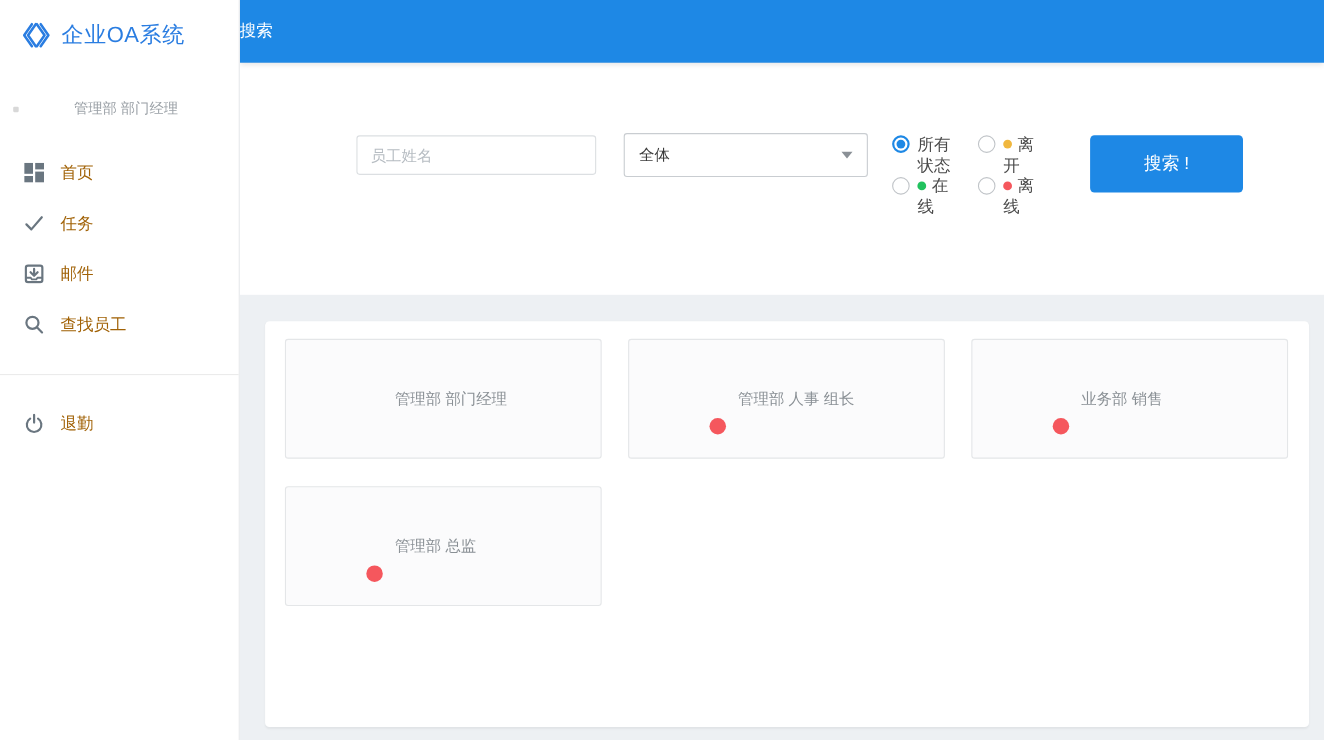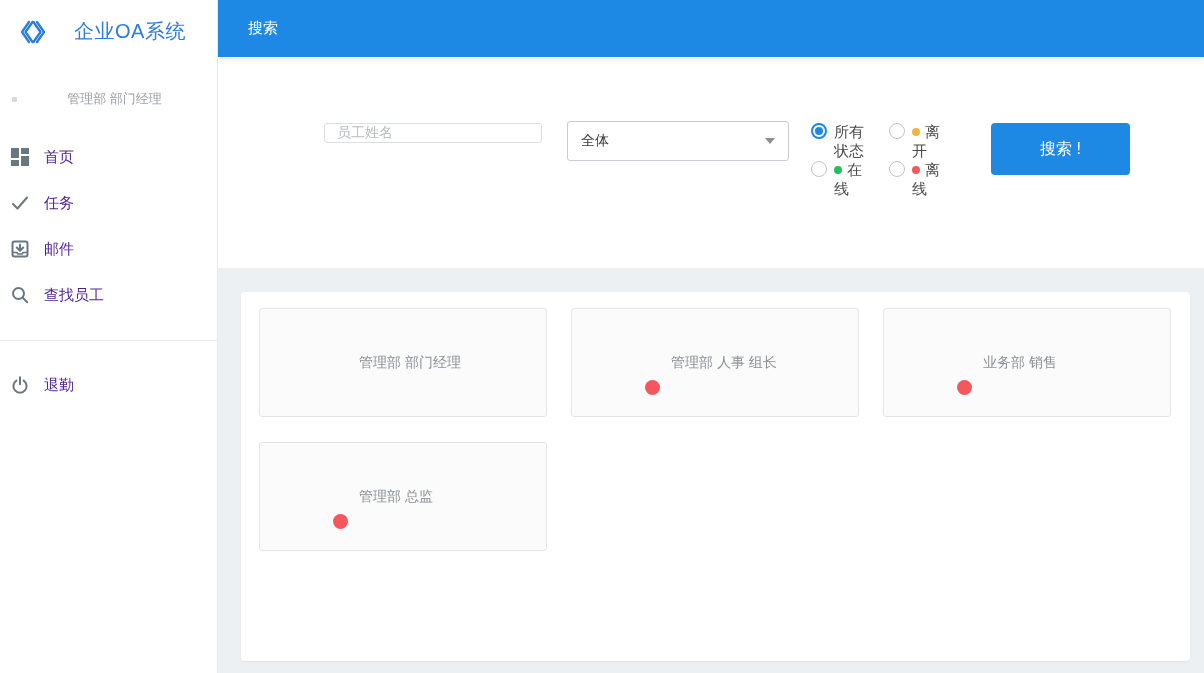--- a/index.html
+++ b/index.html
@@ -6,37 +6,37 @@
   html,body { width:1204px; height:673px; }
   body {
     font-family:"Liberation Sans", sans-serif;
     display:flex;
     background:#edf0f3;
     overflow:hidden;
   }
 
   
   .sidebar { width:218px; flex-shrink:0; background:#fff; border-right:1px solid #e6e9ec; display:flex; flex-direction:column; position:relative; z-index:3; }
-  .logo-row { padding:15px 0 0 19px; display:flex; align-items:center; gap:27px; height:48px; }
+  .logo-row { padding:15px 0 0 19px; display:flex; align-items:center; gap:9px; height:48px; }
   .logo-text { color:#2a7de1; font-size:20px; letter-spacing:0.5px; }
   .user-row { margin-top:42px; text-align:center; color:#9aa0a6; font-size:13px; padding-left:12px; }
   .user-avatar-slot { position:absolute; left:12px; top:97px; width:5px; height:5px; background:#d8d8d8; border-radius:1px; }
   .menu { margin-top:26px; }
-  .menu-item { height:46px; display:flex; align-items:center; padding-left:10px; gap:15px; color:#4c1d95; font-size:15px; cursor:pointer; }
+  .menu-item { height:46px; display:flex; align-items:center; padding-left:21px; gap:15px; color:#a16207; font-size:15px; cursor:pointer; }
   .menu-item .mi { width:19px; height:19px; display:flex; align-items:center; justify-content:center; color:#6a7680; flex-shrink:0; }
   .sidebar-divider { border-top:1px solid #ebebeb; margin-top:22px; }
   .menu-item.logout { margin-top:21px; }
 
   
   .main { flex:1; display:flex; flex-direction:column; min-width:0; }
-  .topbar { height:57px; background:#1e88e5; color:#fff; display:flex; align-items:center; padding-left:30px; font-size:15px; flex-shrink:0; box-shadow:0 2px 5px rgba(0,0,0,0.10); position:relative; z-index:2; }
+  .topbar { height:57px; background:#1e88e5; color:#fff; display:flex; align-items:center; font-size:15px; flex-shrink:0; box-shadow:0 2px 5px rgba(0,0,0,0.10); position:relative; z-index:2; }
 
   
   .form-section { background:#fff; height:211px; flex-shrink:0; padding:64px 0 0 106px; display:flex; align-items:flex-start; }
-  .name-input { width:218px; height:20px; margin-top:2px; border:1px solid #dcdfe2; border-radius:3px; padding:0 12px; font-size:14px; color:#333; outline:none; font-family:Liberation Serif, serif; }
+  .name-input { width:218px; height:36px; margin-top:2px; border:1px solid #dcdfe2; border-radius:3px; padding:0 12px; font-size:14px; color:#333; outline:none; font-family:Liberation Sans, sans-serif; }
   .name-input::placeholder { color:#b6bcc2; }
   .dept-select { width:222px; height:40px; border:1px solid #c9cdd1; border-radius:3px; margin-left:25px; display:flex; align-items:center; justify-content:space-between; padding:0 13px; font-size:14px; color:#3a3a3a; background:#fff; cursor:pointer;text-align:center; }
   .caret-down { width:0; height:0; border-left:5px solid transparent; border-right:5px solid transparent; border-top:6px solid #8a9096; }
   .status-group { margin-left:22px; margin-top:1px; display:grid; grid-template-columns:78px 78px; }
   .status-option { display:flex; gap:7px; font-size:15px; color:#4a4a4a; line-height:19px; cursor:pointer; }
   .radio { width:16px; height:16px; border-radius:50%; border:1px solid #c0c4c8; background:#fff; flex-shrink:0; margin-top:1px; position:relative; }
   .radio.selected { border:2px solid #1e88e5; }
   .radio.selected::after { content:""; position:absolute; inset:2px; border-radius:50%; background:#1e88e5; }
   .option-text { width:40px; }
   .dot { display:inline-block; width:8px; height:8px; border-radius:50%; margin-right:5px; vertical-align:middle; position:relative; top:-1px; }

